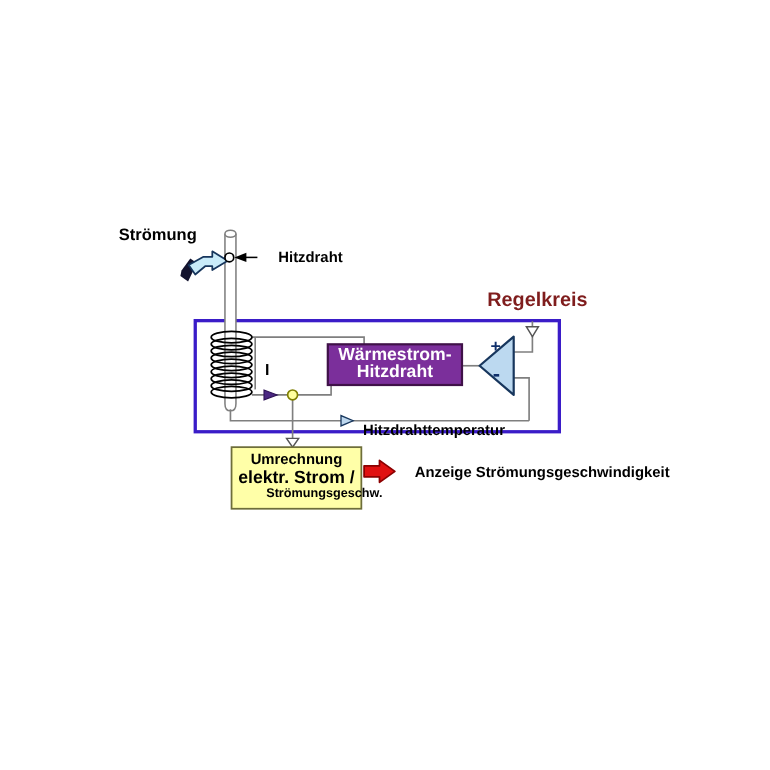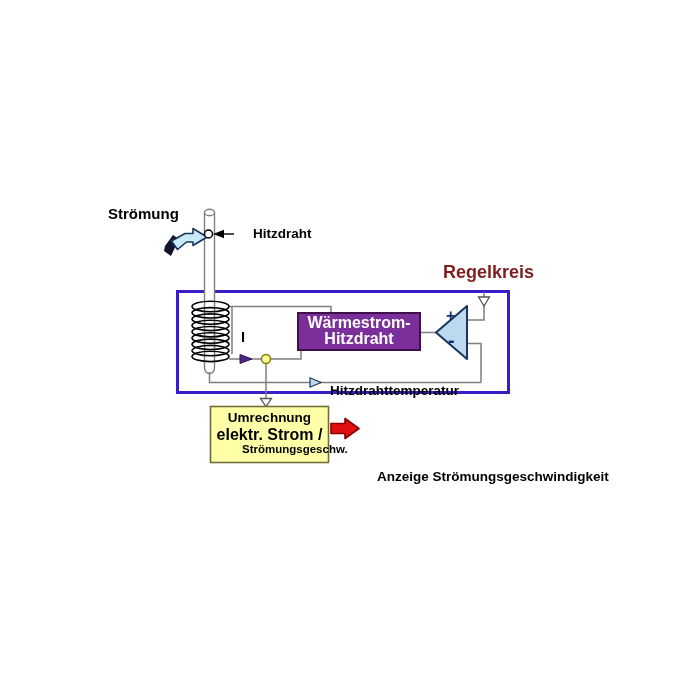--- a/index.html
+++ b/index.html
@@ -13,21 +13,21 @@
   .gen-text{position:absolute;left:298px;top:315px;width:122px;text-align:center;
             color:#ffffff;font-weight:bold;font-size:16px;line-height:16px;}
   .lbl-plus{left:446px;top:307px;font-size:16px;color:#10306b;}
   .lbl-minus{left:448px;top:329px;font-size:20px;color:#10306b;}
   .lbl-current{left:241px;top:329px;font-size:14.5px;}
   .lbl-feedback{left:330px;top:383px;font-size:13.5px;}
   .conv-text{position:absolute;left:210px;top:409px;width:119px;text-align:center;font-weight:bold;}
   .conv-line1{font-size:13.5px;line-height:18px;}
   .conv-line2{font-size:16px;line-height:15px;}
   .conv-line3{font-size:11.5px;line-height:15px;margin-left:32px;}
-  .lbl-anzeige{left:377px;top:422px;font-size:13.5px;margin-top:47px;}
+  .lbl-anzeige{left:377px;top:422px;font-size:13.5px;}
 </style>
 </head>
 <body>
 
 <div class="canvas">
 
   <svg width="700" height="700" viewBox="0 0 700 700">
 
     <rect x="177.5" y="291.5" width="331" height="101" fill="#ffffff" stroke="#3a1cc8" stroke-width="3"></rect>
 

